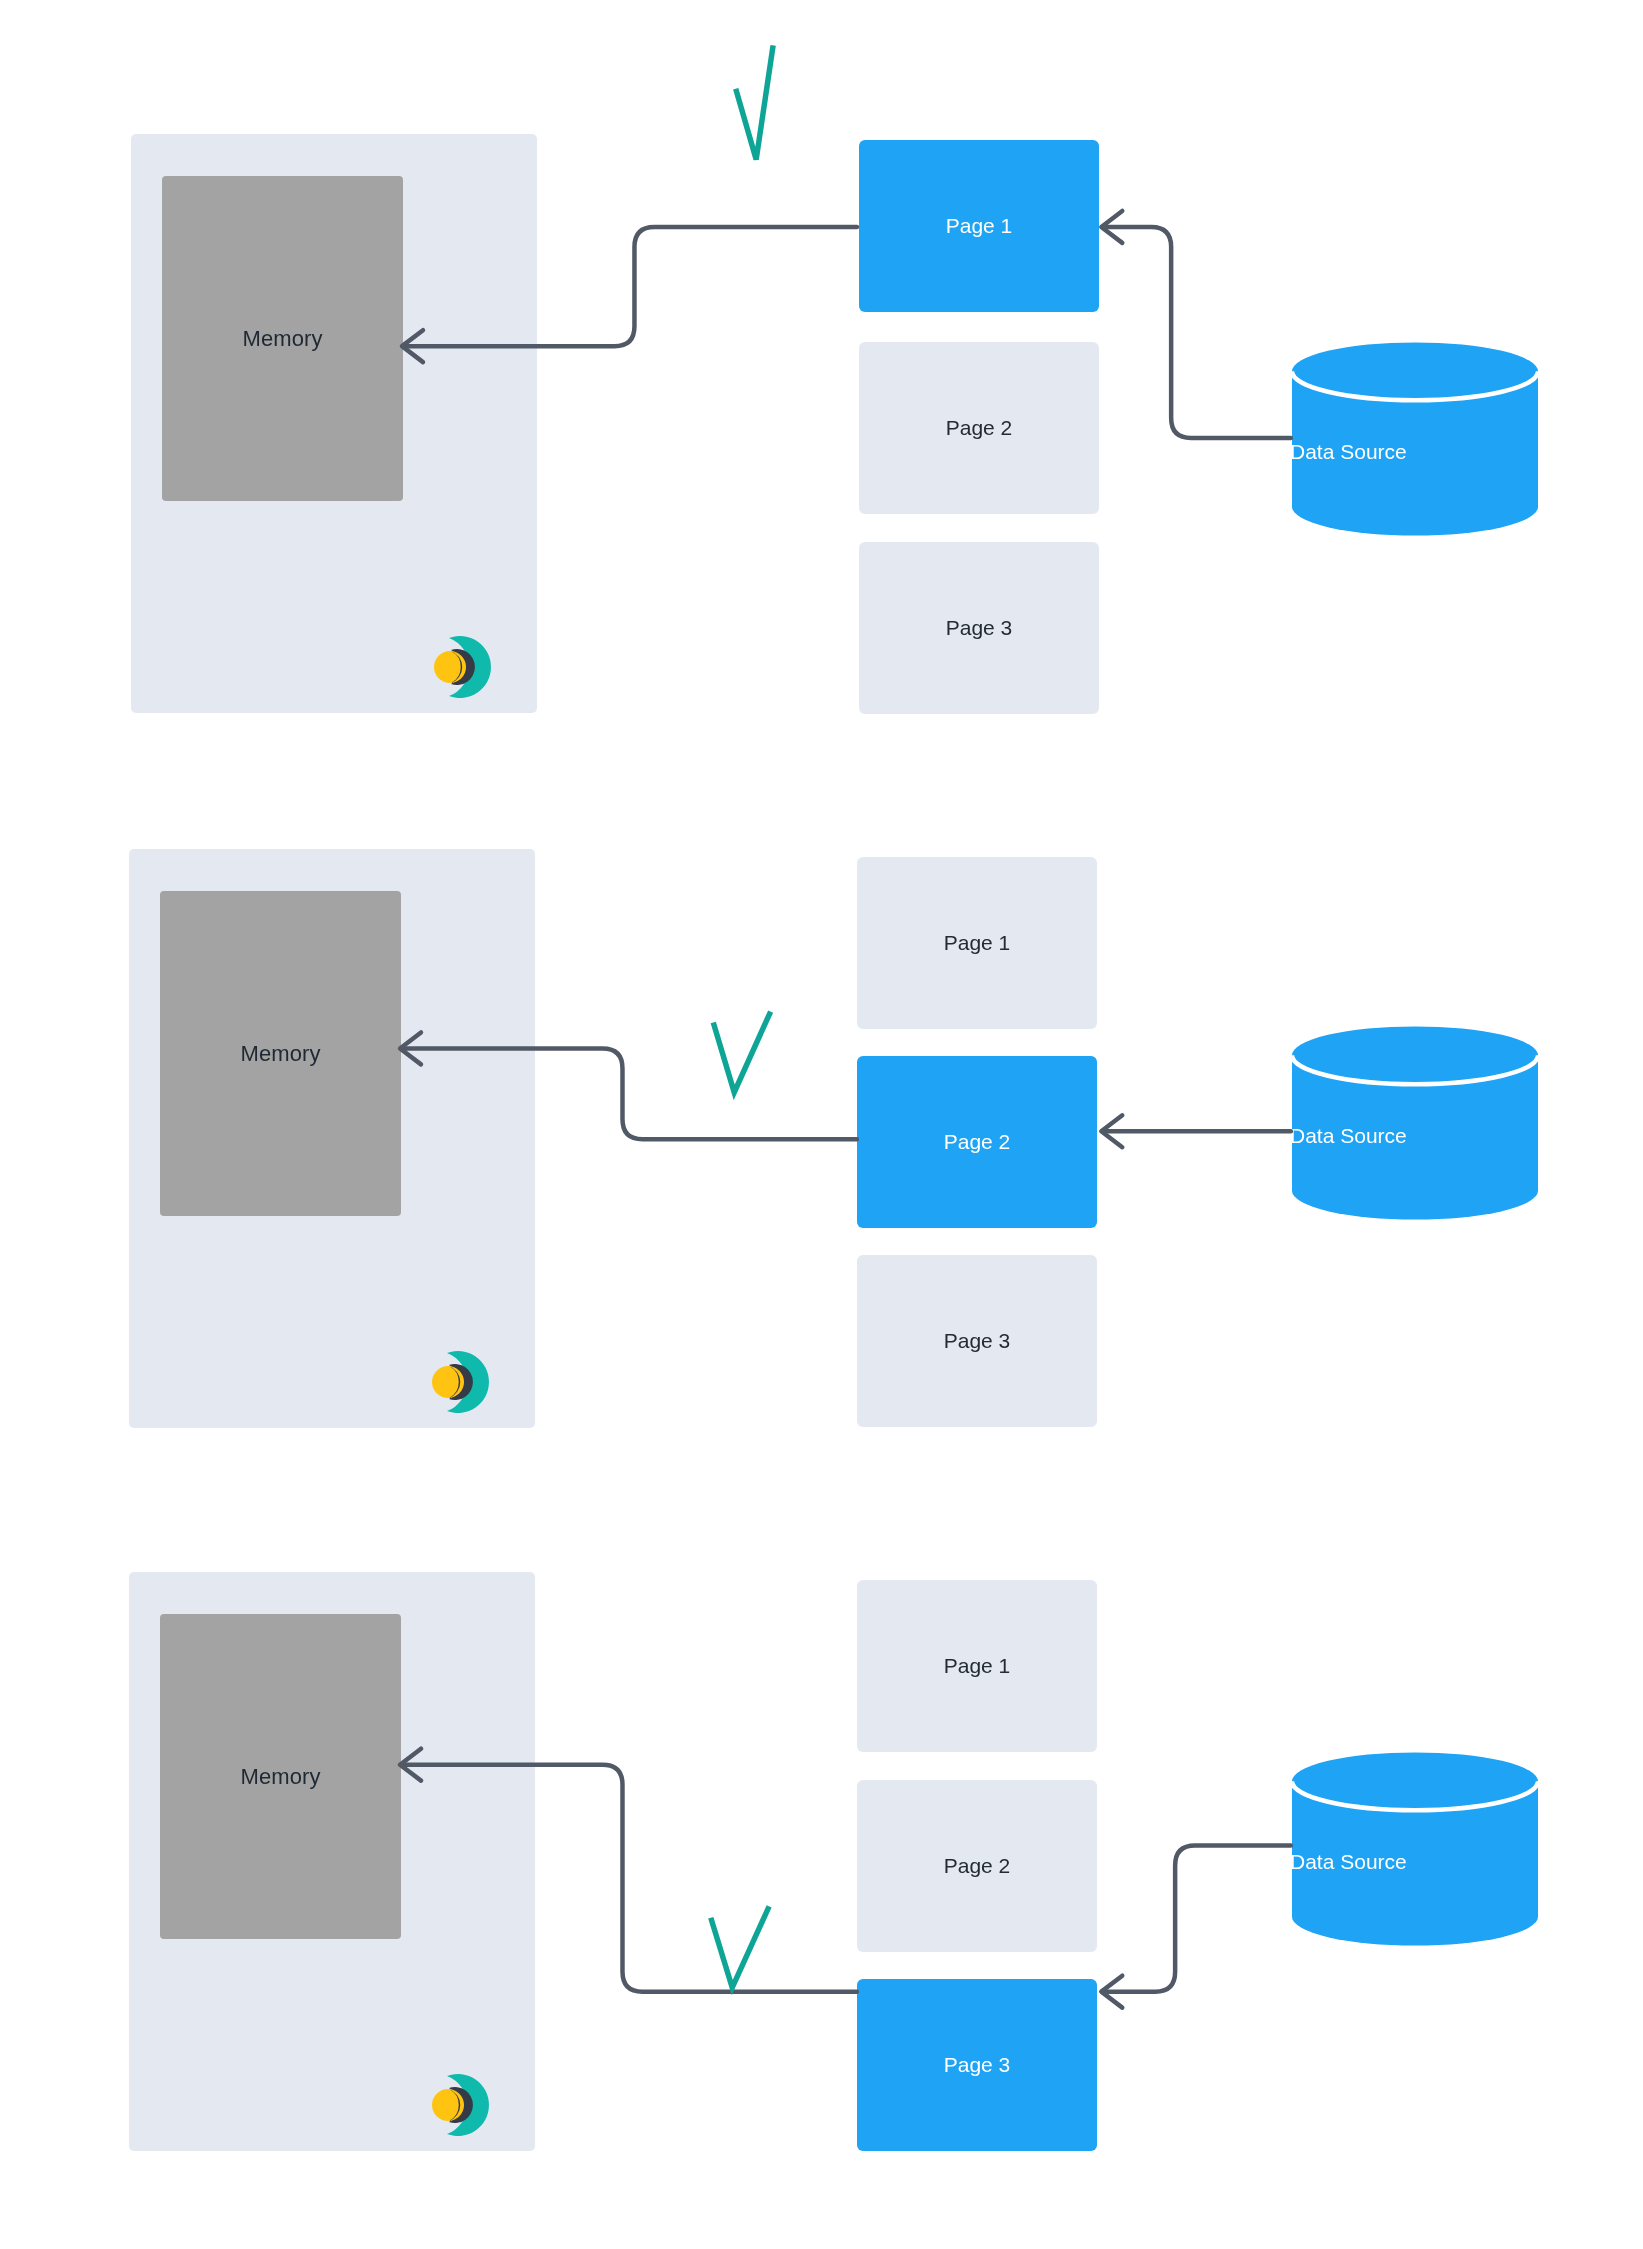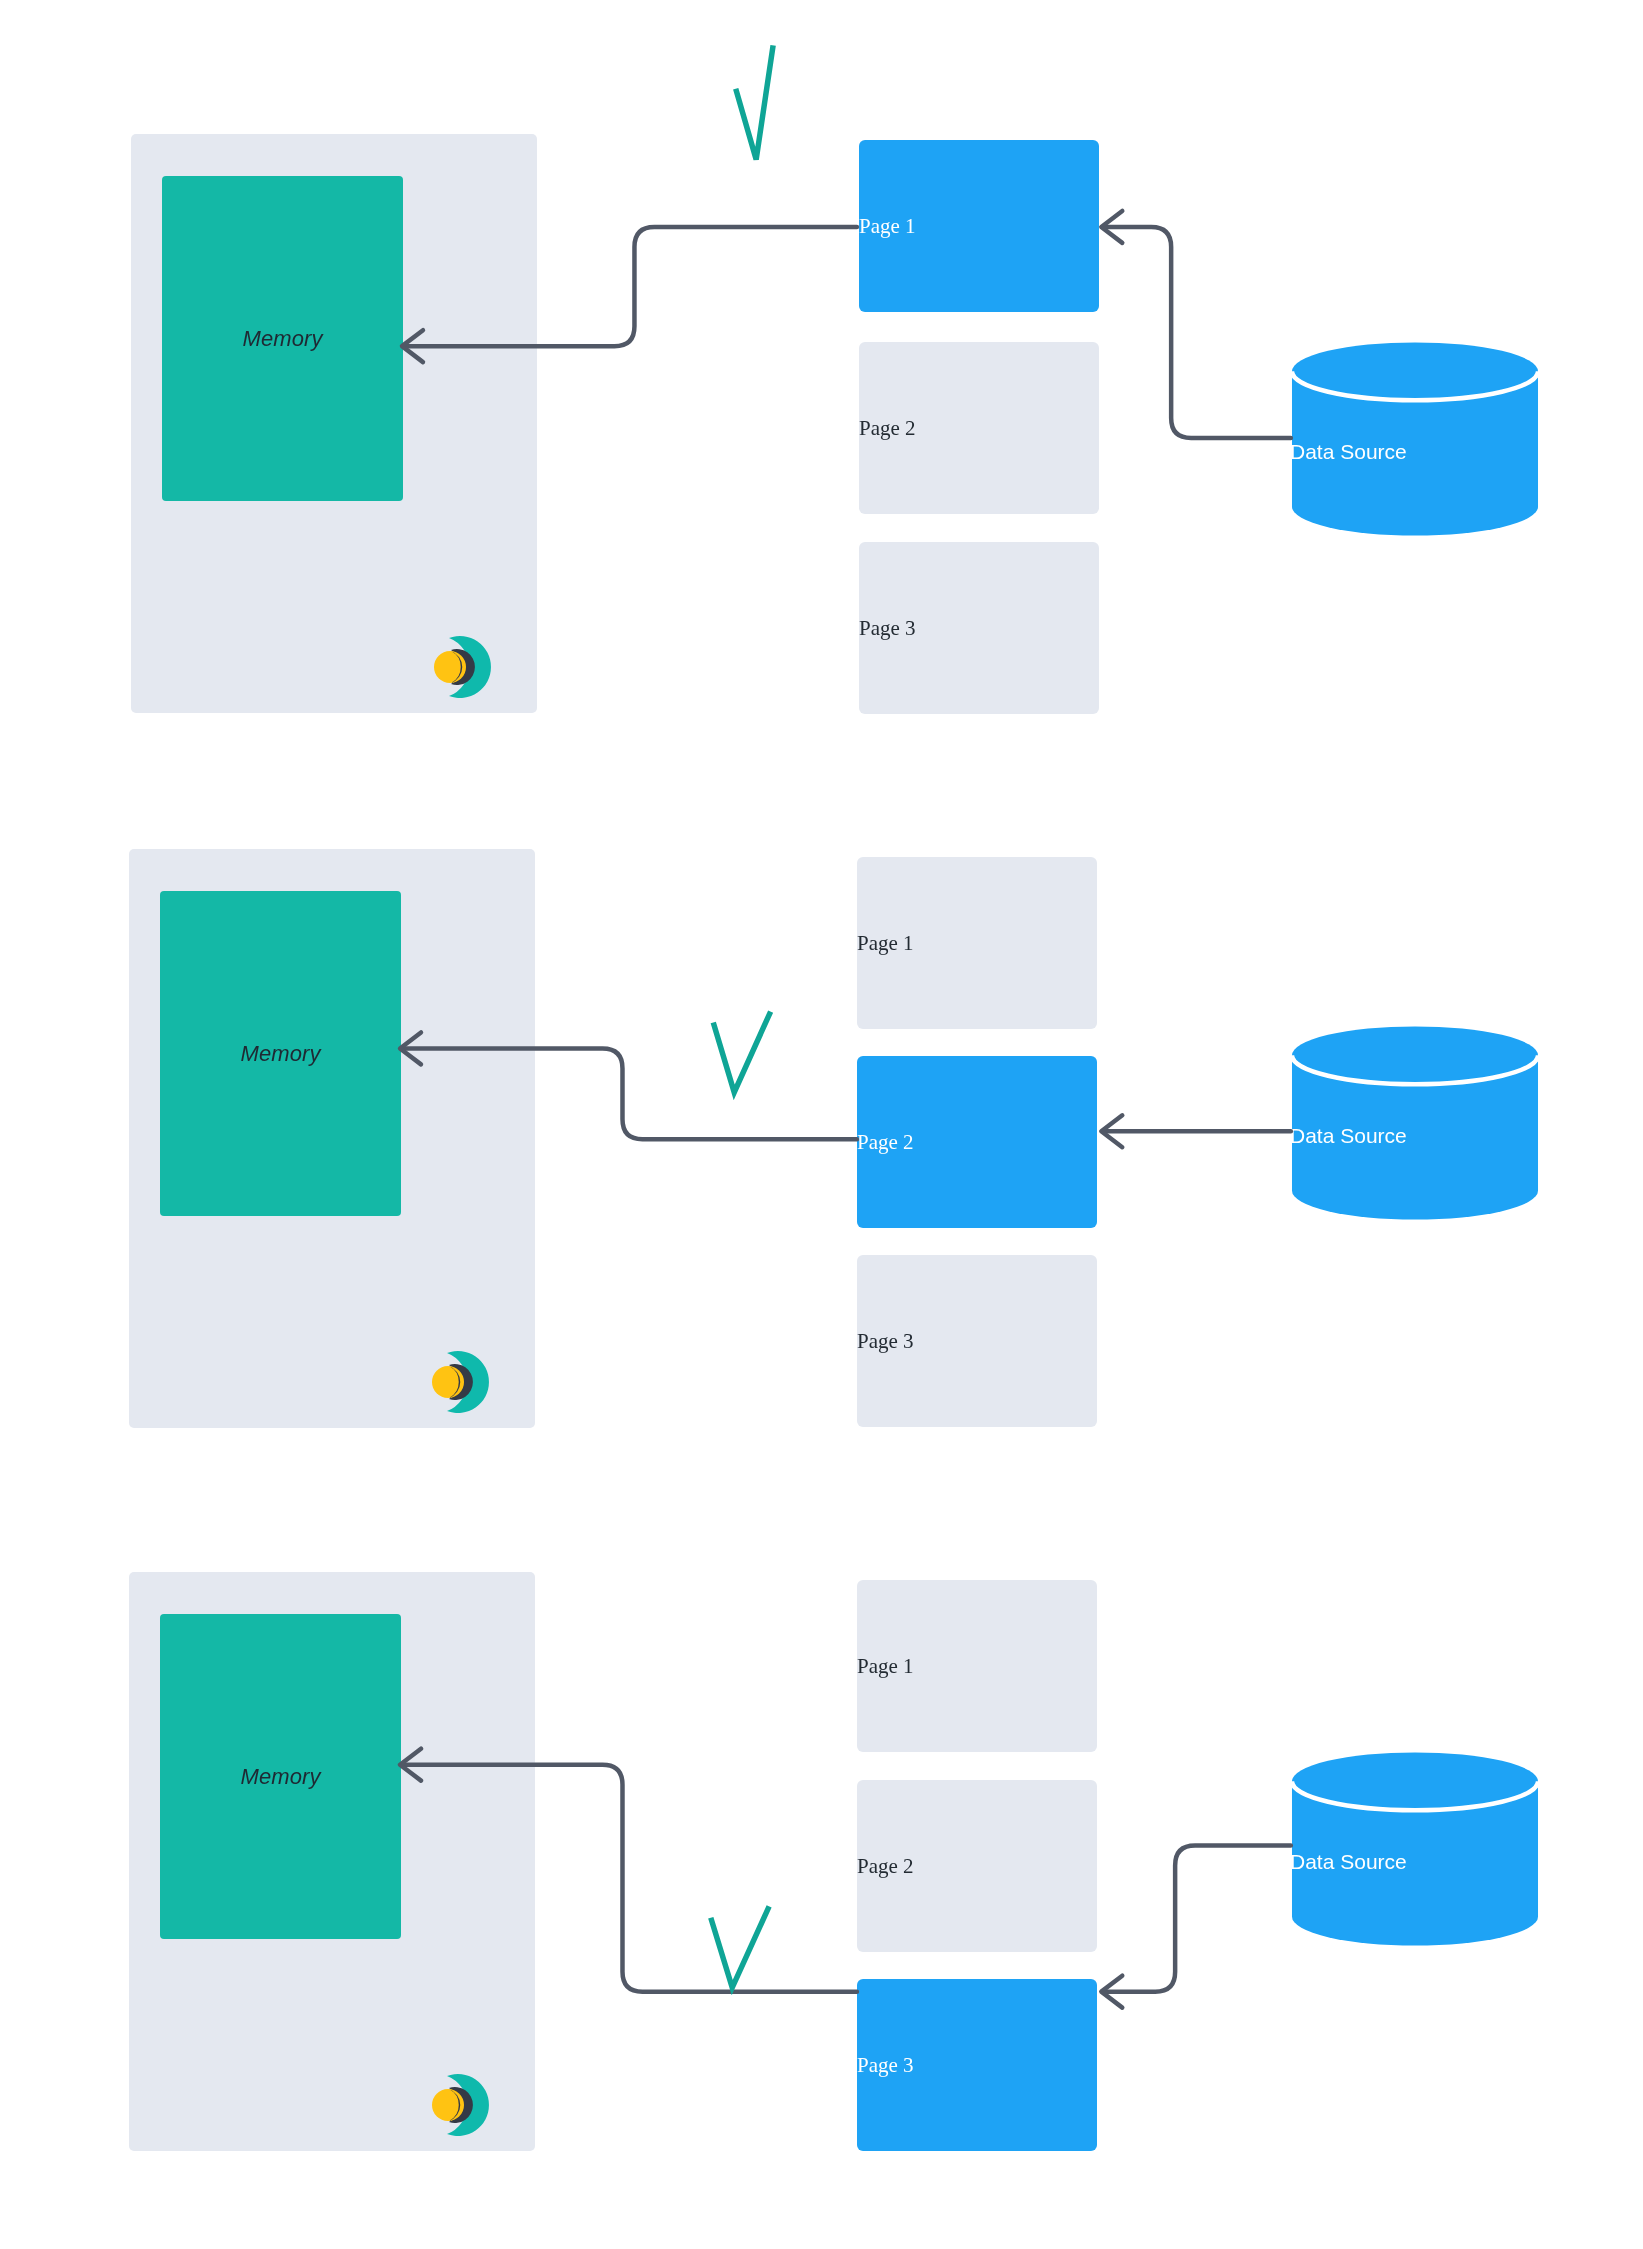--- a/index.html
+++ b/index.html
@@ -28,26 +28,25 @@
 
   
   .memory-panel {
     position: absolute;
     background: #E4E8F0;
     border-radius: 5px;
   }
 
   .memory-block {
     position: absolute;
-    background: #14b8a6;
+    background: #a3a3a3;
     border-radius: 4px;
     display: flex;
     align-items: center;
     justify-content: center;
-    font-style: italic;
   }
 
   .memory-label {
     font-size: 22px;
     color: #1F2933;
     letter-spacing: 0.1px;
     font-weight: 400;
   }
 
   
@@ -56,22 +55,22 @@
     width: 73px;
     height: 66px;
   }
 
   
   .page-card {
     position: absolute;
     border-radius: 6px;
     display: flex;
     align-items: center;
+    justify-content: center;
     box-sizing: border-box;
-    font-family: Liberation Serif, serif;
   }
   .page-card.inactive {
     background: #E4E8F0;
   }
   .page-card.active {
     background: #1EA3F5;
   }
   .page-label {
     font-size: 21px;
     font-weight: 400;

